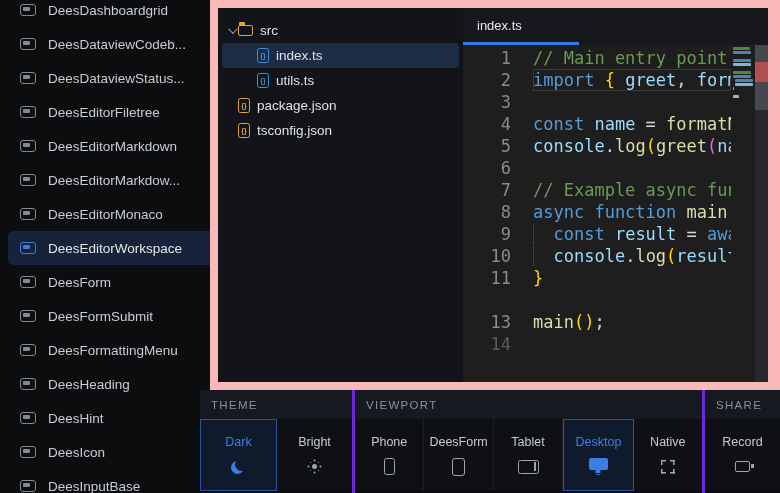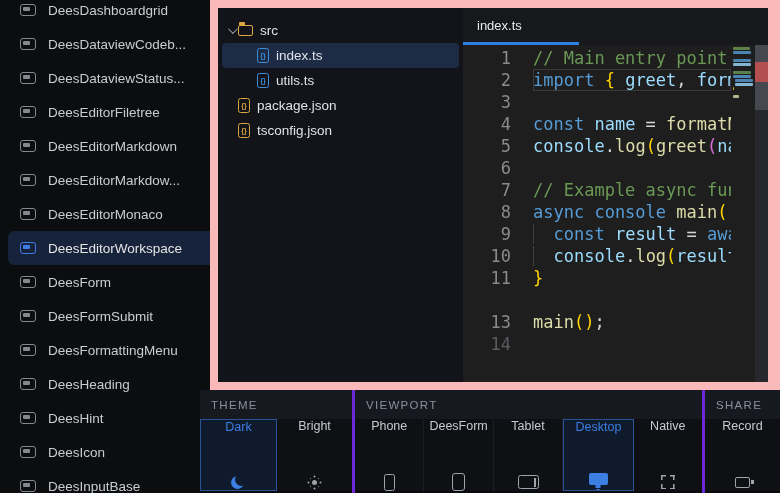--- a/index.html
+++ b/index.html
@@ -76,21 +76,21 @@
             background:#07080a; display:flex; }
   .fsec { display:flex; flex-direction:column; }
   .fsec + .fsec { border-left:3px solid #6d28d9; }
   .fsec:nth-child(1){ width:152px; }
   .fsec:nth-child(2){ width:350px; }
   .fsec:nth-child(3){ flex:1; }
   .fhead { height:29px; flex:0 0 29px; background:#161920; display:flex; align-items:center;
            padding-left:11px; color:#8b9098; font-size:11.5px; letter-spacing:1.3px; }
   .fbtns { flex:1; display:flex; background:#0a0b0e; padding-bottom:2px; }
   .fbtn { flex:1; background:#0e1014; border-right:1px solid #1b1e24;
-          display:flex; flex-direction:column; align-items:center; justify-content:space-between;
+          display:flex; flex-direction:column; align-items:center; justify-content:center;
           gap:9px; color:#c6cad0; font-size:12.5px; cursor:pointer; }
   .fbtn:last-child { border-right:none; }
   .fbtn .fic { color:#9fa3aa; height:18px; display:flex; align-items:center; justify-content:center; }
   .fbtn.on { background:#0f1a2d; border:1px solid #2b5396; color:#3c7ee2; }
   .fbtn.on .fic { color:#3c7ee2; }
 
   
   .ic-moon-icon { width:13px; height:13px; border-radius:50%;
                   box-shadow:-4px 3px 0 0 currentColor; transform:translate(3px,-2px); }
   .ic-sun-icon { width:5px; height:5px; border-radius:50%; background:currentColor;
@@ -254,21 +254,21 @@
               <div class="cl">
                 <span class="ln">6</span>
                 <span class="lt"></span>
               </div>
               <div class="cl">
                 <span class="ln">7</span>
                 <span class="lt"><span class="tk-c">// Example async fun</span></span>
               </div>
               <div class="cl">
                 <span class="ln">8</span>
-                <span class="lt"><span class="tk-k">async console </span><span class="tk-m">main</span><span class="tk-b1">(</span></span>
+                <span class="lt"><span class="tk-k">async function </span><span class="tk-m">main</span><span class="tk-b1">(</span></span>
               </div>
               <div class="cl">
                 <span class="ln">9</span>
                 <span class="lt"><span class="tk-g">  </span><span class="tk-k">const </span><span class="tk-v">result </span><span class="tk-f">= </span><span class="tk-k">awa</span></span>
               </div>
               <div class="cl">
                 <span class="ln">10</span>
                 <span class="lt"><span class="tk-g">  </span><span class="tk-v">console</span><span class="tk-f">.</span><span class="tk-m">log</span><span class="tk-b1">(</span><span class="tk-v">result</span></span>
               </div>
               <div class="cl">

